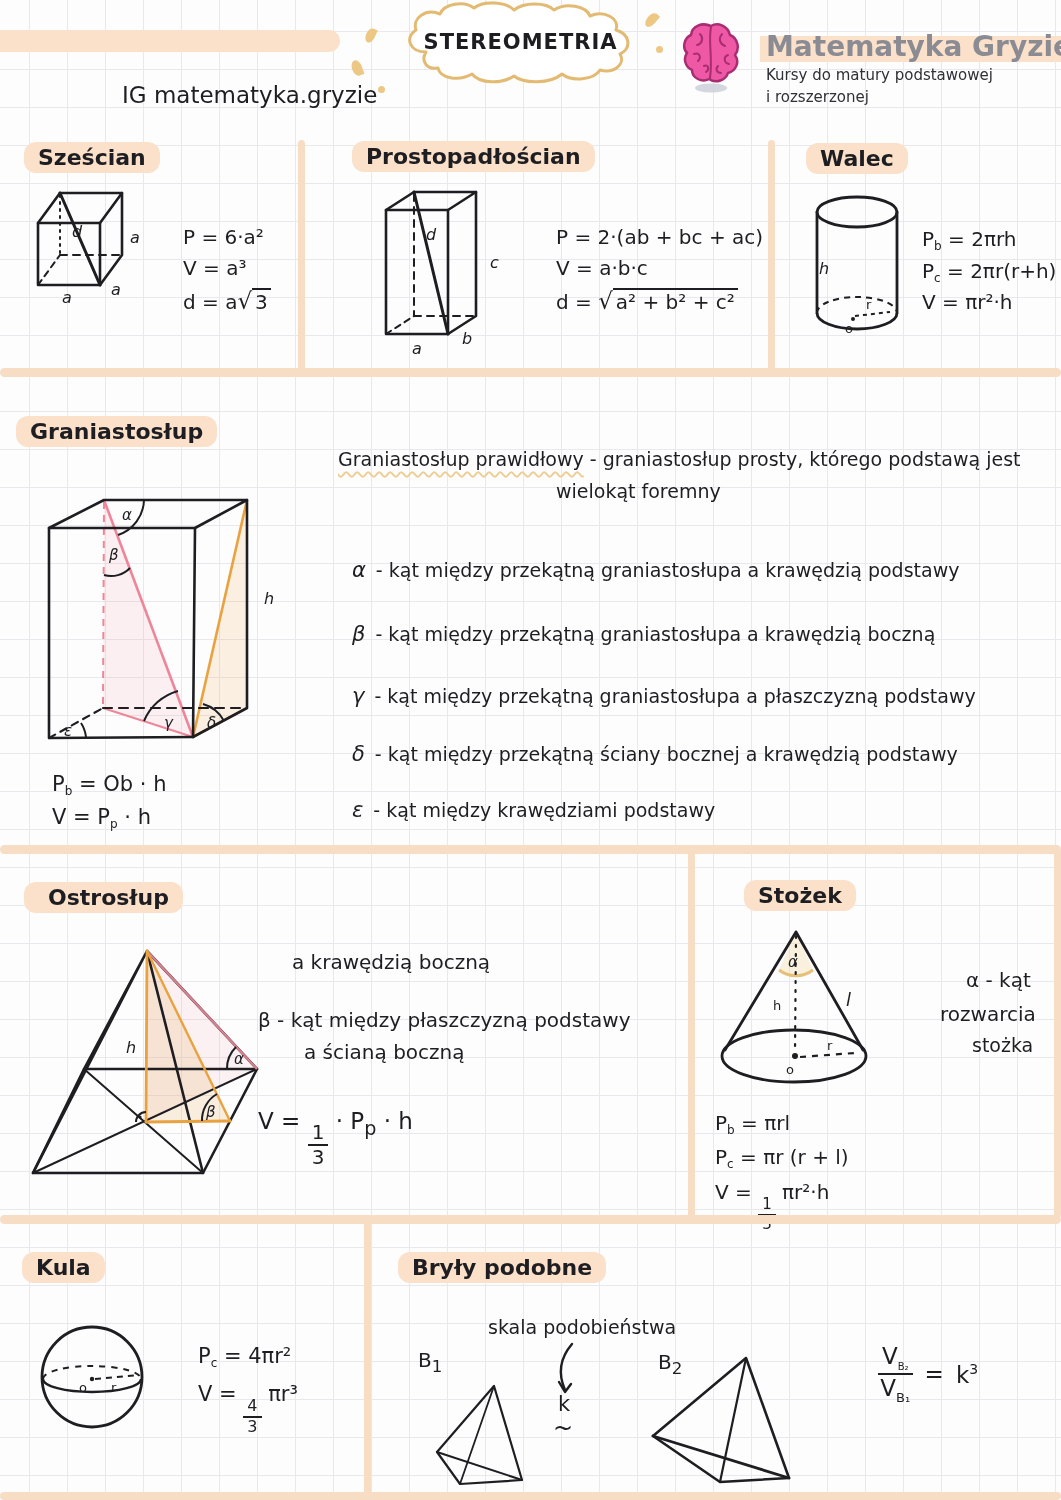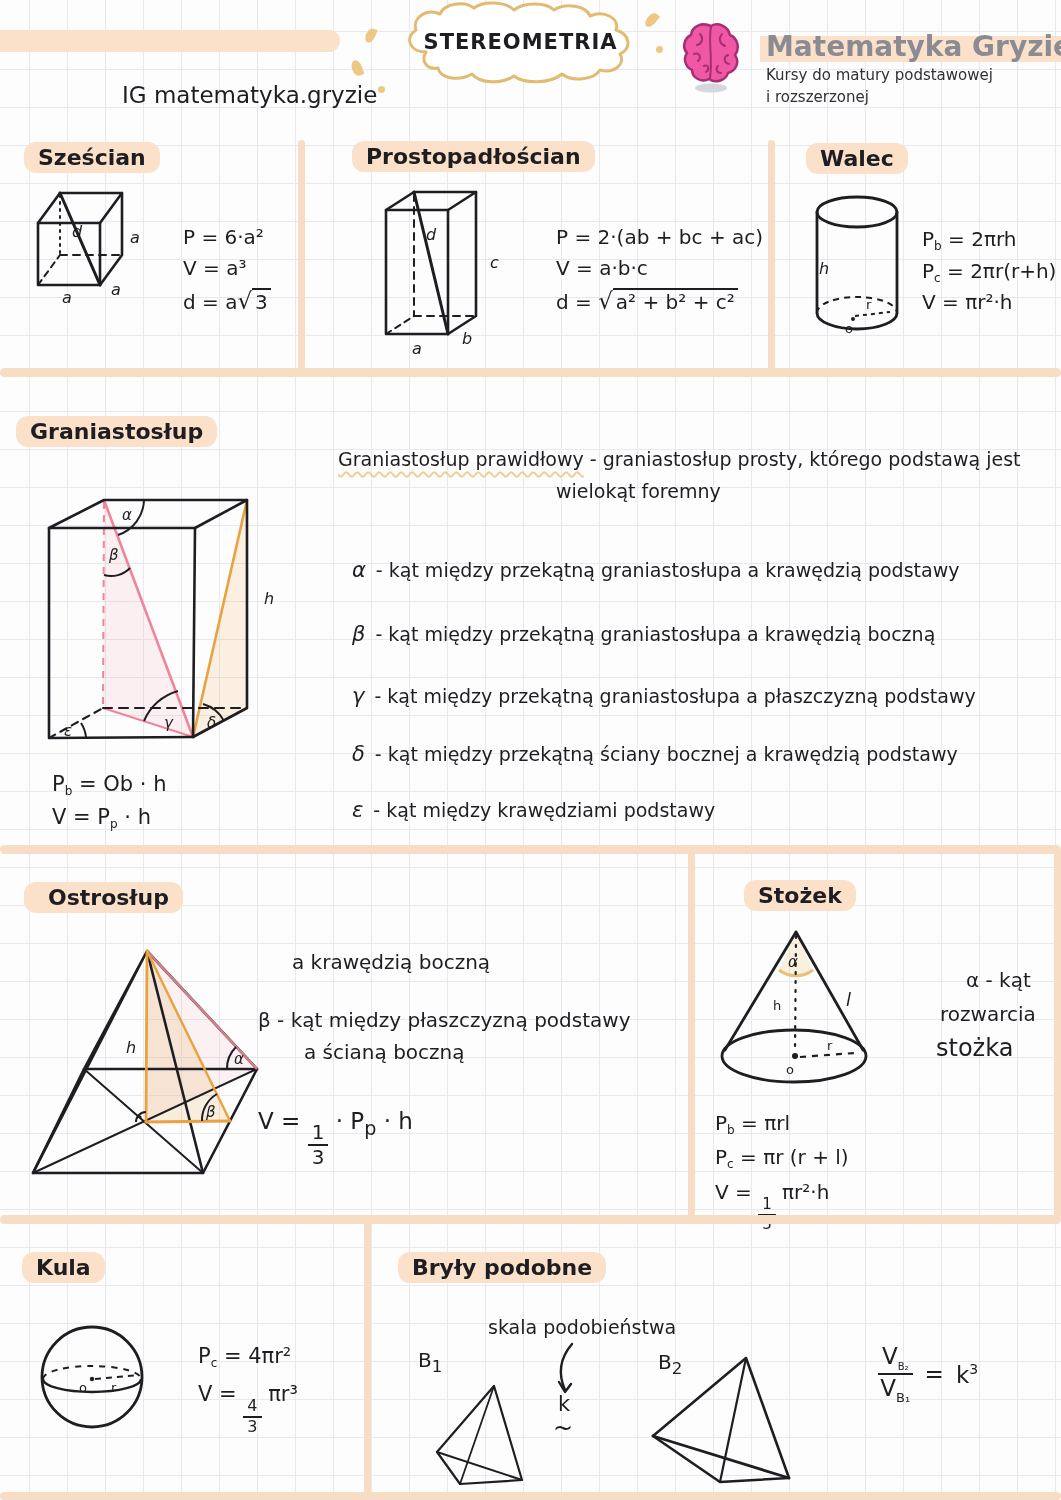--- a/index.html
+++ b/index.html
@@ -279,21 +279,21 @@
     <path d="M97,135 L152,131" fill="none" stroke="#1e1e22" stroke-width="2.2" stroke-dasharray="6,6"></path>
     <text x="85" y="45" class="svggr">α</text>
     <text x="70" y="88" class="svglab-sm">h</text>
     <text x="143" y="84" class="svglab" style="font-size:18px;">l</text>
     <text x="124" y="128" class="svglab-sm">r</text>
     <text x="83" y="152" class="svglab-sm">o</text>
   </svg>
 
   <div class="abs hand" style="left:925px;top:968px;font-size:20px;white-space:nowrap;margin-left:41px;">α -  kąt</div>
   <div class="abs hand" style="left:940px;top:1002px;font-size:20px;white-space:nowrap;">rozwarcia</div>
-  <div class="abs hand" style="left:936px;top:1034px;font-size:24px;white-space:nowrap;text-align:center;">stożka</div>
+  <div class="abs hand" style="left:972px;top:1034px;font-size:19px;white-space:nowrap;text-align:center;">stożka</div>
 
   <div class="abs hand formula" style="left:715px;top:1106px;font-size:20px;line-height:1.7;">
     <div><span>P</span><sub>b</sub><span> = πrl</span></div>
     <div><span>P</span><sub>c</sub><span> = πr (r + l)</span></div>
     <div><span>V = </span><span class="frac" style="font-size:15px;">
           <span class="num">1</span>
           <span class="den">3</span>
         </span><span> πr²·h</span></div>
   </div>
 

